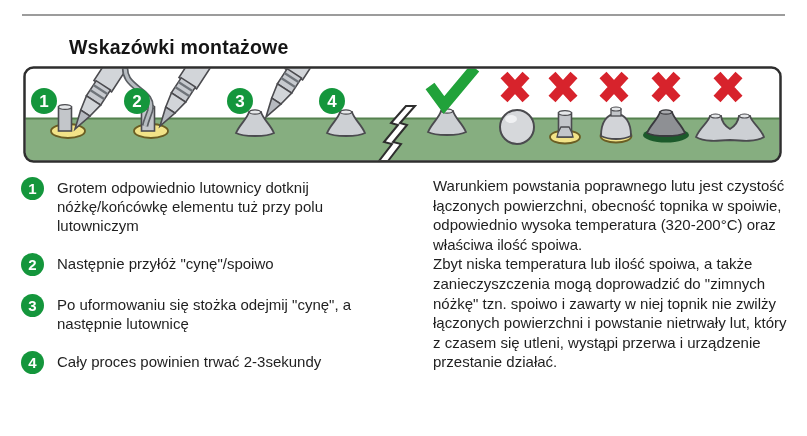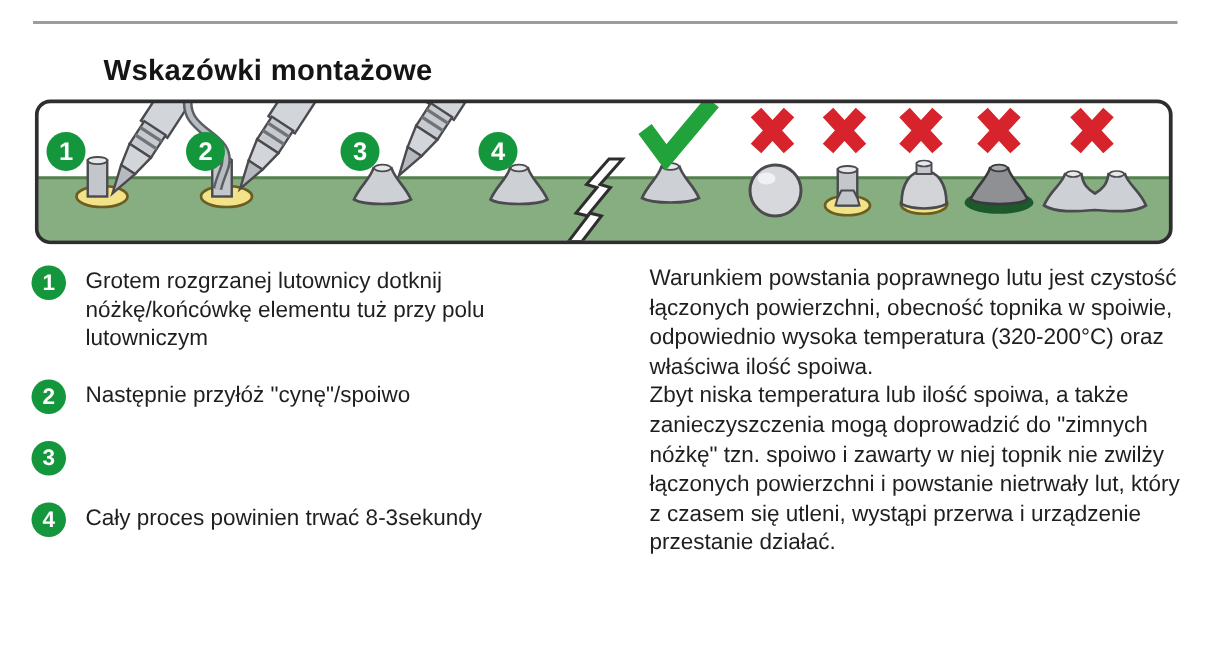--- a/index.html
+++ b/index.html
@@ -133,31 +133,32 @@
     <use href="#cross" x="705" y="21"></use>
   </g>
 
   <rect x="1.5" y="1.5" width="756" height="94" rx="9" fill="none" stroke="#2e2e2e" stroke-width="2.5"></rect>
 </svg>
 </div>
 
 <div class="left-col">
   <div class="instr">
     <div class="badge">1</div>
-    <div class="instr-text">Grotem rozgrzanej lutownicy dotknij nóżkę/końcówkę elementu tuż przy polu lutowniczym</div>
+    <div class="instr-text">Grotem odpowiednio lutownicy dotknij nóżkę/końcówkę elementu tuż przy polu lutowniczym</div>
   </div>
   <div class="instr">
     <div class="badge">2</div>
     <div class="instr-text">Następnie przyłóż "cynę"/spoiwo</div>
   </div>
   <div class="instr">
     <div class="badge">3</div>
+    <div class="instr-text">Po uformowaniu się stożka odejmij "cynę", a następnie lutownicę</div>
   </div>
   <div class="instr">
     <div class="badge">4</div>
-    <div class="instr-text">Cały proces powinien trwać 8-3sekundy</div>
+    <div class="instr-text">Cały proces powinien trwać 2-3sekundy</div>
   </div>
 </div>
 
 <div class="right-col">
   <p>Warunkiem powstania poprawnego lutu jest czystość łączonych powierzchni, obecność topnika w spoiwie, odpowiednio wysoka temperatura (320-200°C) oraz właściwa ilość spoiwa.</p>
   <p>Zbyt niska temperatura lub ilość spoiwa, a także zanieczyszczenia mogą doprowadzić do "zimnych nóżkę" tzn. spoiwo i zawarty w niej topnik nie zwilży łączonych powierzchni i powstanie nietrwały lut, który z czasem się utleni, wystąpi przerwa i urządzenie przestanie działać.</p>
 </div>
 
 </body></html>

